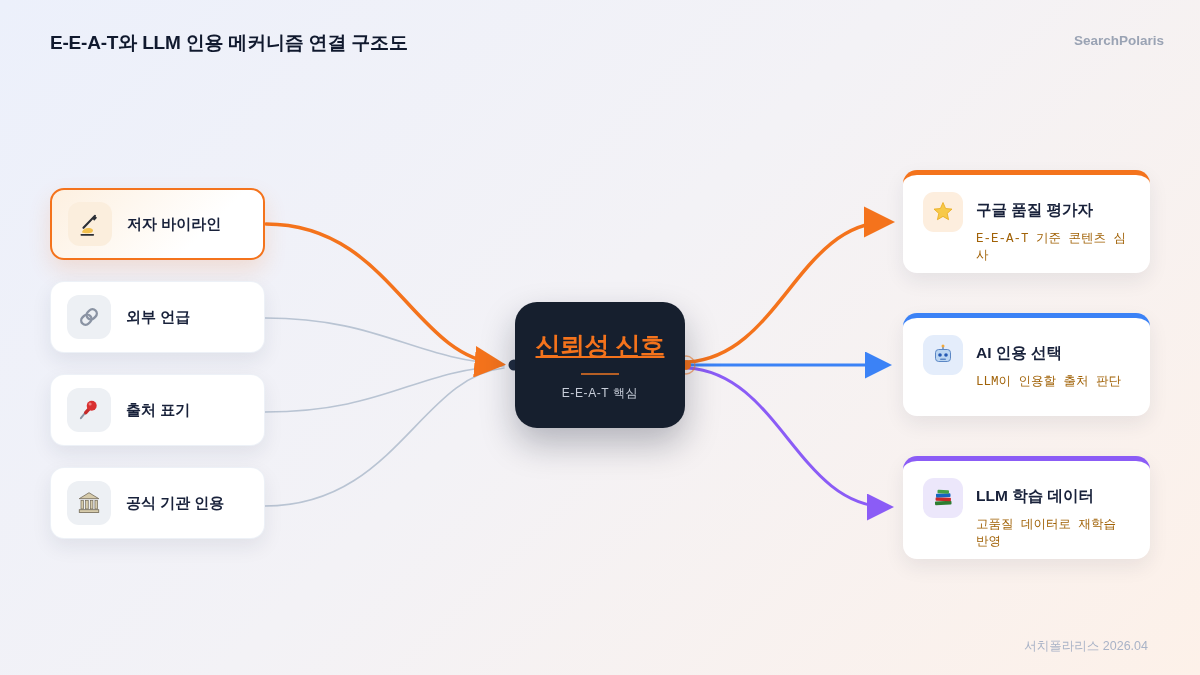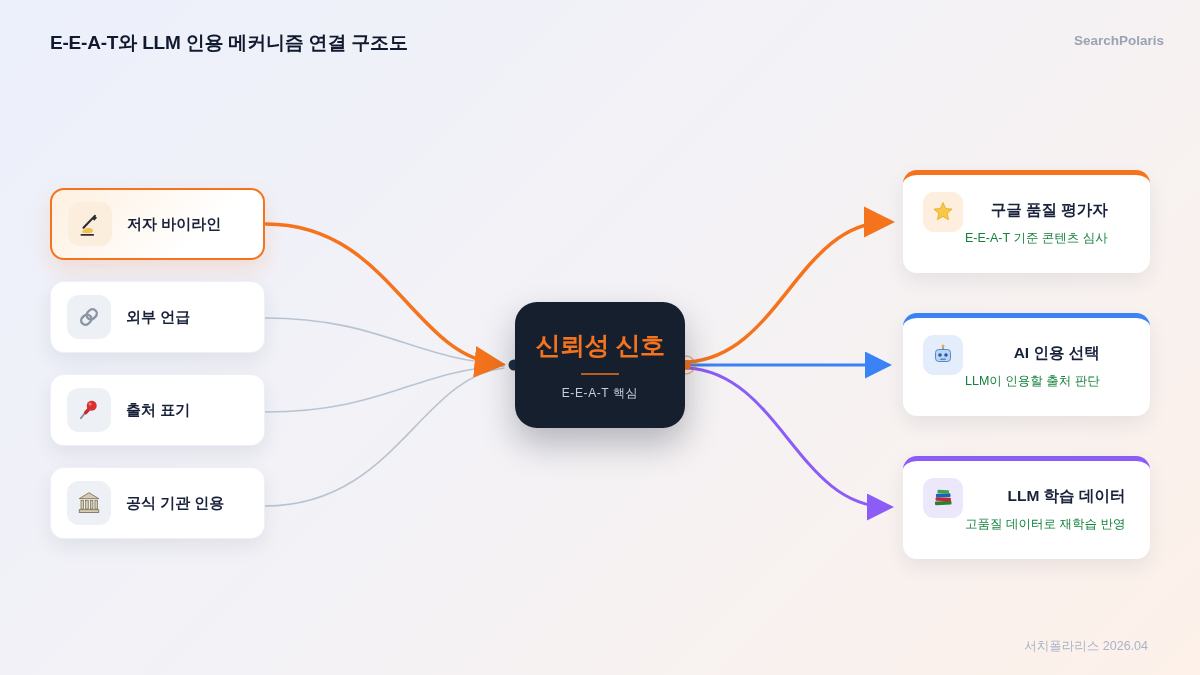--- a/index.html
+++ b/index.html
@@ -46,38 +46,38 @@
   .ibox.tint-orange{ background:#fbeedd; }
   .lcard .label{ font-size:15px; font-weight:700; color:#18213a; }
 
   
   .center-node{
     position:absolute; left:515px; top:302px; width:170px; height:126px;
     background:var(--nodebg); border-radius:22px;
     display:flex; flex-direction:column; align-items:center; justify-content:center;
     box-shadow:0 16px 34px rgba(15,23,42,.28);
   }
-  .center-title{ font-size:25px; font-weight:800; color:var(--orange); letter-spacing:-0.5px; }
+  .center-title{ font-size:25px; font-weight:800; color:var(--orange); letter-spacing:-0.5px;text-decoration:underline; }
   .center-divider{ width:38px; height:2px; background:#b65f25; margin:11px 0 10px; border:none; }
   .center-sub{ font-size:12px; color:#c7cdd9; letter-spacing:.6px; }
 
   
   .right-col{ position:absolute; left:903px; top:170px; display:flex; flex-direction:column; gap:40px; width:247px; }
   .rcard{
     height:103px; background:#ffffff; border-radius:14px;
     border-top:5px solid var(--accent,#f4731c);
     box-shadow:0 8px 20px rgba(30,41,70,.08);
-    display:flex; gap:2px; padding:17px 16px 0 20px;text-align:right;
+    display:flex; gap:13px; padding:17px 16px 0 20px;
   }
   .rbox{ width:40px; height:40px; border-radius:11px; display:flex; align-items:center; justify-content:center; flex:none; background:#eef1f5; }
   .rbox.tint-orange{ background:#fdeede; }
   .rbox.tint-blue{ background:#e4edfb; }
   .rbox.tint-purple{ background:#ece7fb; }
   .rtext .rtitle{ font-size:15.5px; font-weight:800; color:#18213a; margin-top:8px; }
-  .rtext .rsub{ font-size:12.5px; color:#15803d; margin-top:9px; }
+  .rtext .rsub{ font-size:12.5px; color:#a16207; margin-top:9px;font-family:Liberation Mono, monospace; }
 </style>
 </head>
 <body>
 
 <div class="canvas">
 
   <svg class="edges" width="1200" height="675" viewBox="0 0 1200 675">
     <defs>
       <marker id="mo" markerWidth="9" markerHeight="9" refX="7" refY="4.5" orient="auto">
         <path d="M0,0 L9,4.5 L0,9 Z" class="ah-orange"></path>

